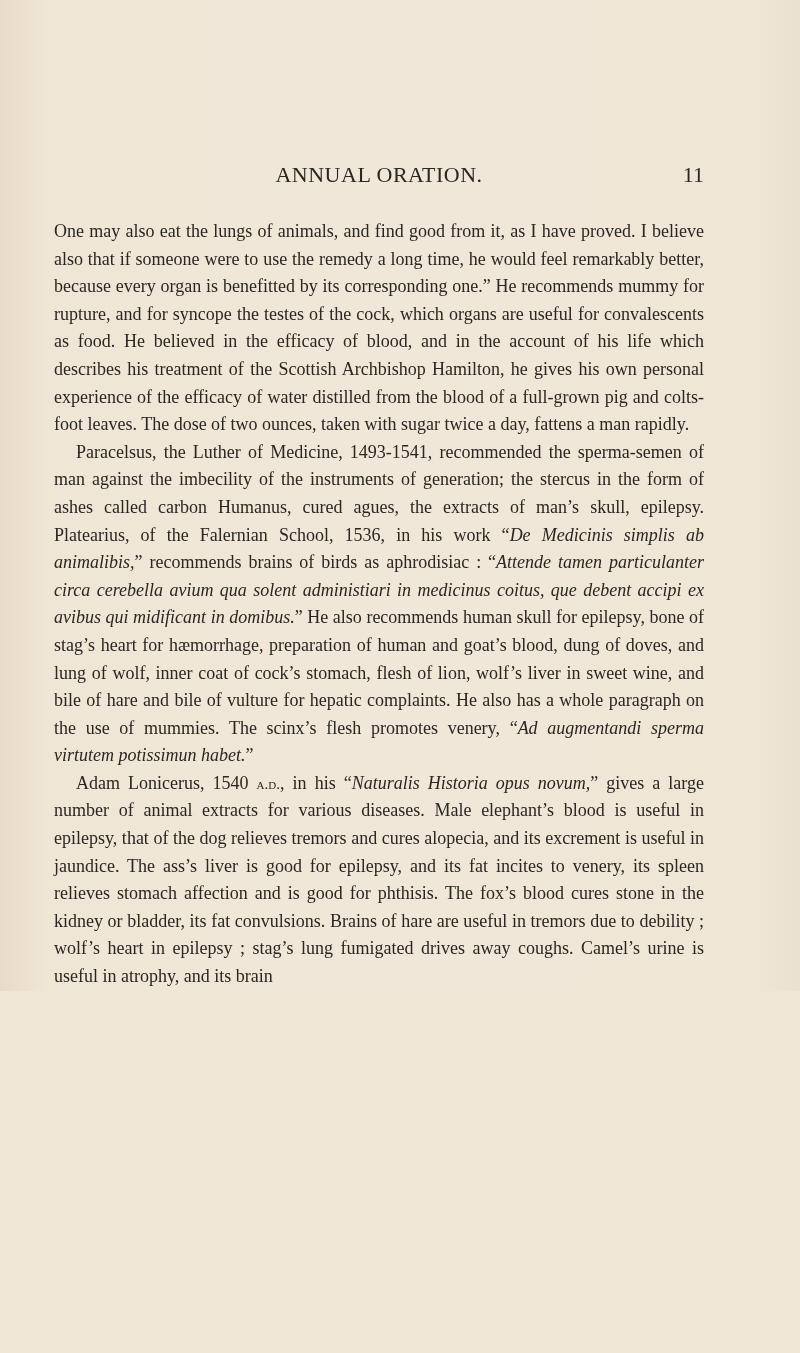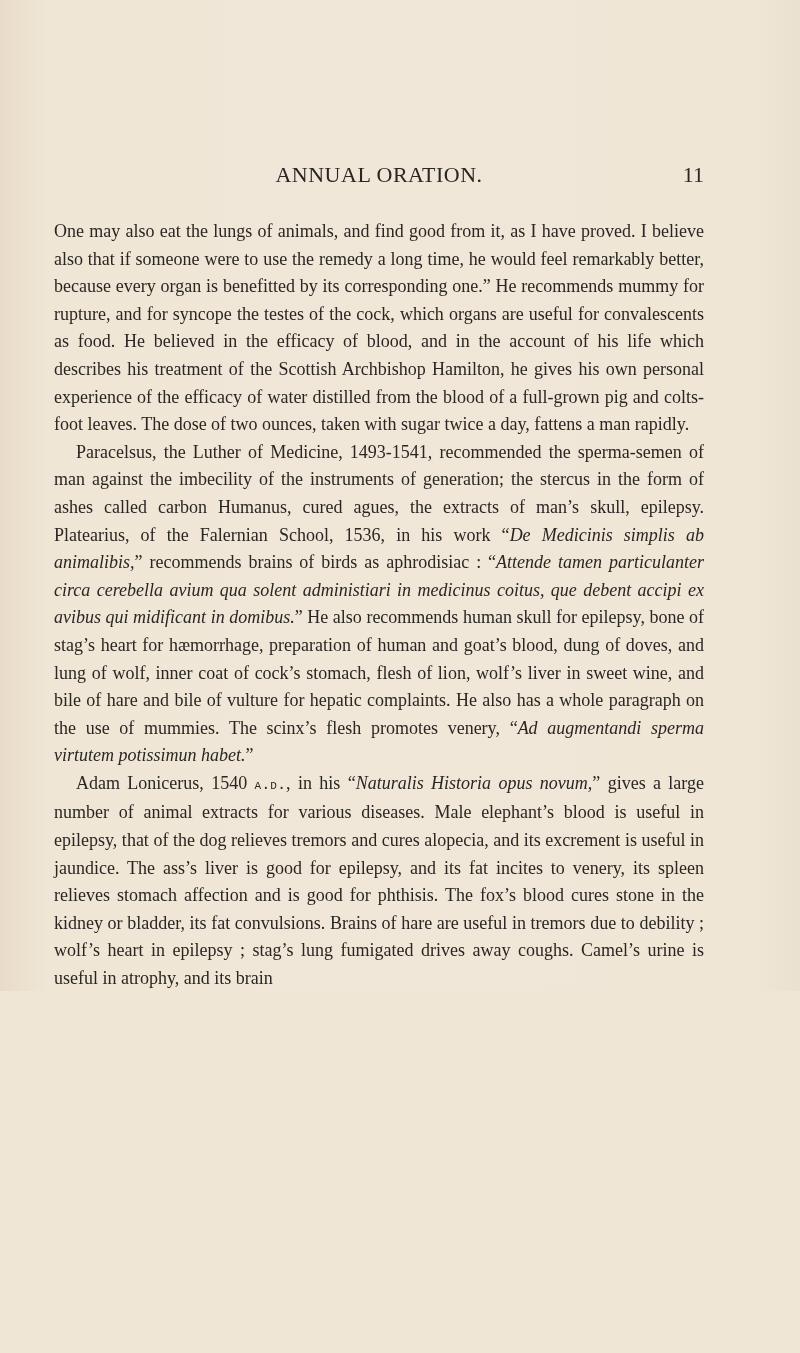--- a/index.html
+++ b/index.html
@@ -55,21 +55,20 @@
     .body-text p {
       margin: 0;
       text-indent: 22px;
     }
     .body-text p.first {
       text-indent: 0;
     }
     .smallcaps {
       font-variant: small-caps;
       font-size: 0.85em;
-      font-family: Liberation Mono, monospace;
     }
   </style>
 </head>
 <body>
 
 <div class="page">
   <div class="header">
     <div class="running-title">ANNUAL ORATION.</div>
     <div class="page-number">11</div>
   </div>

